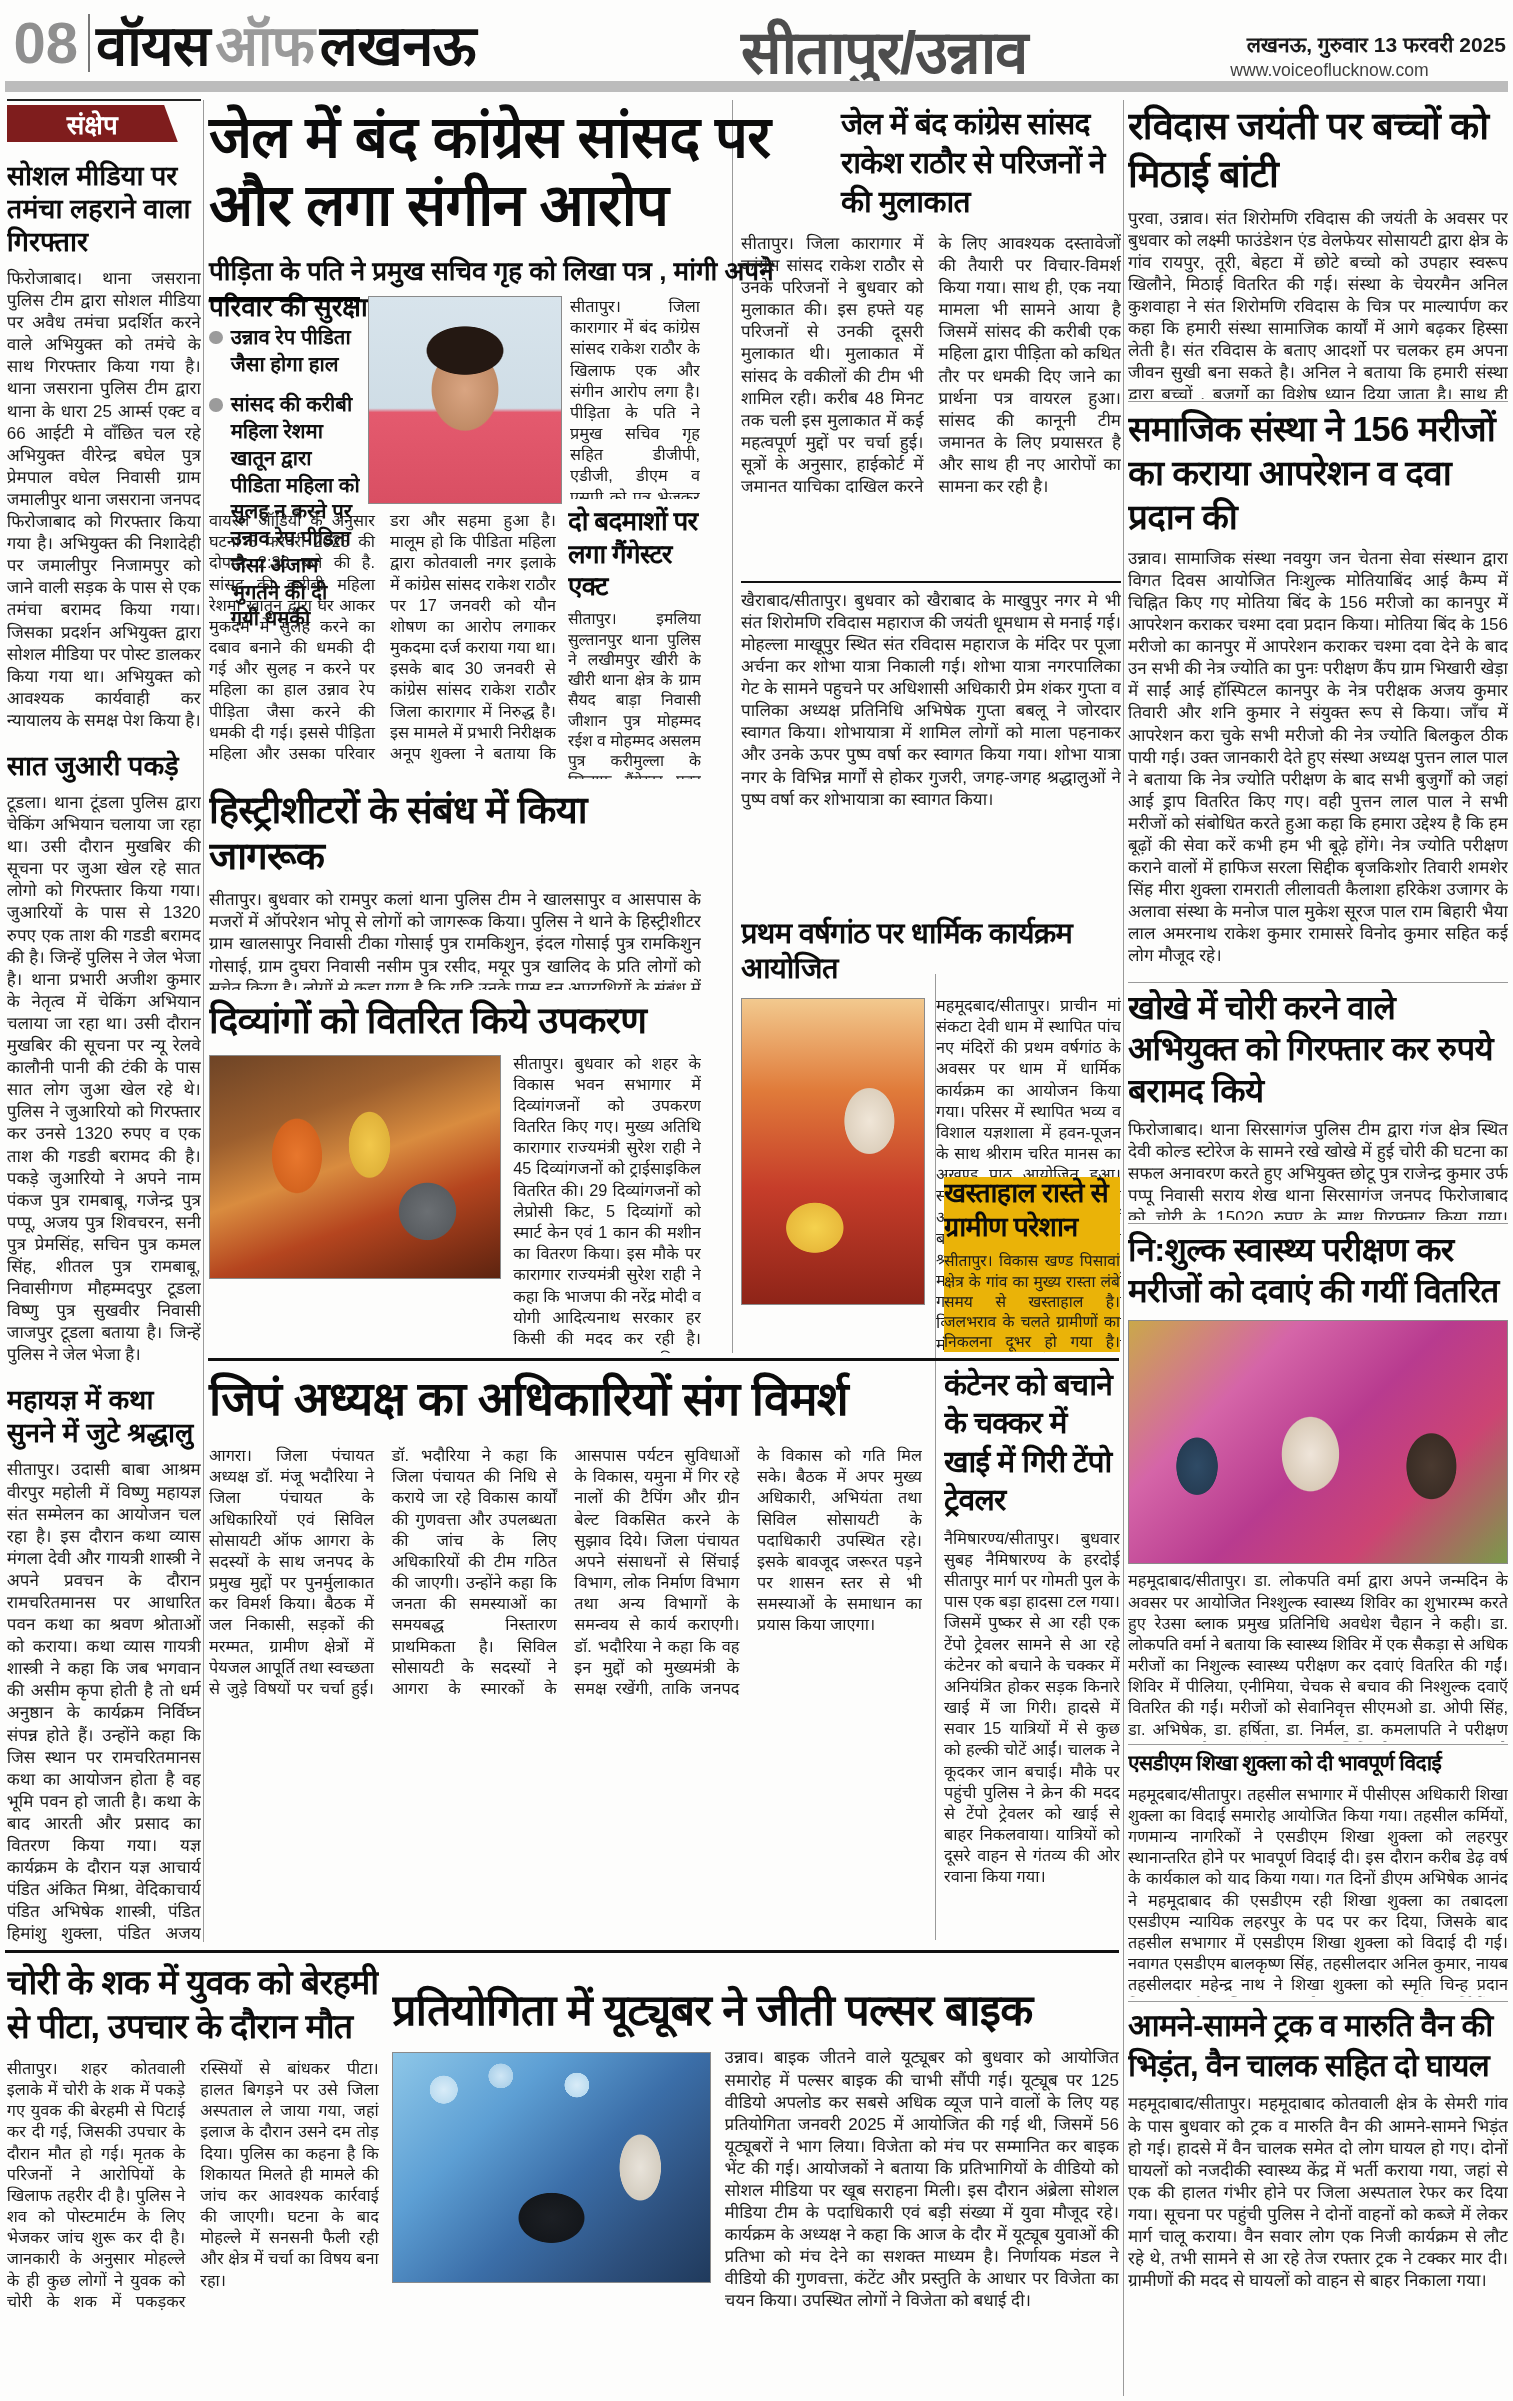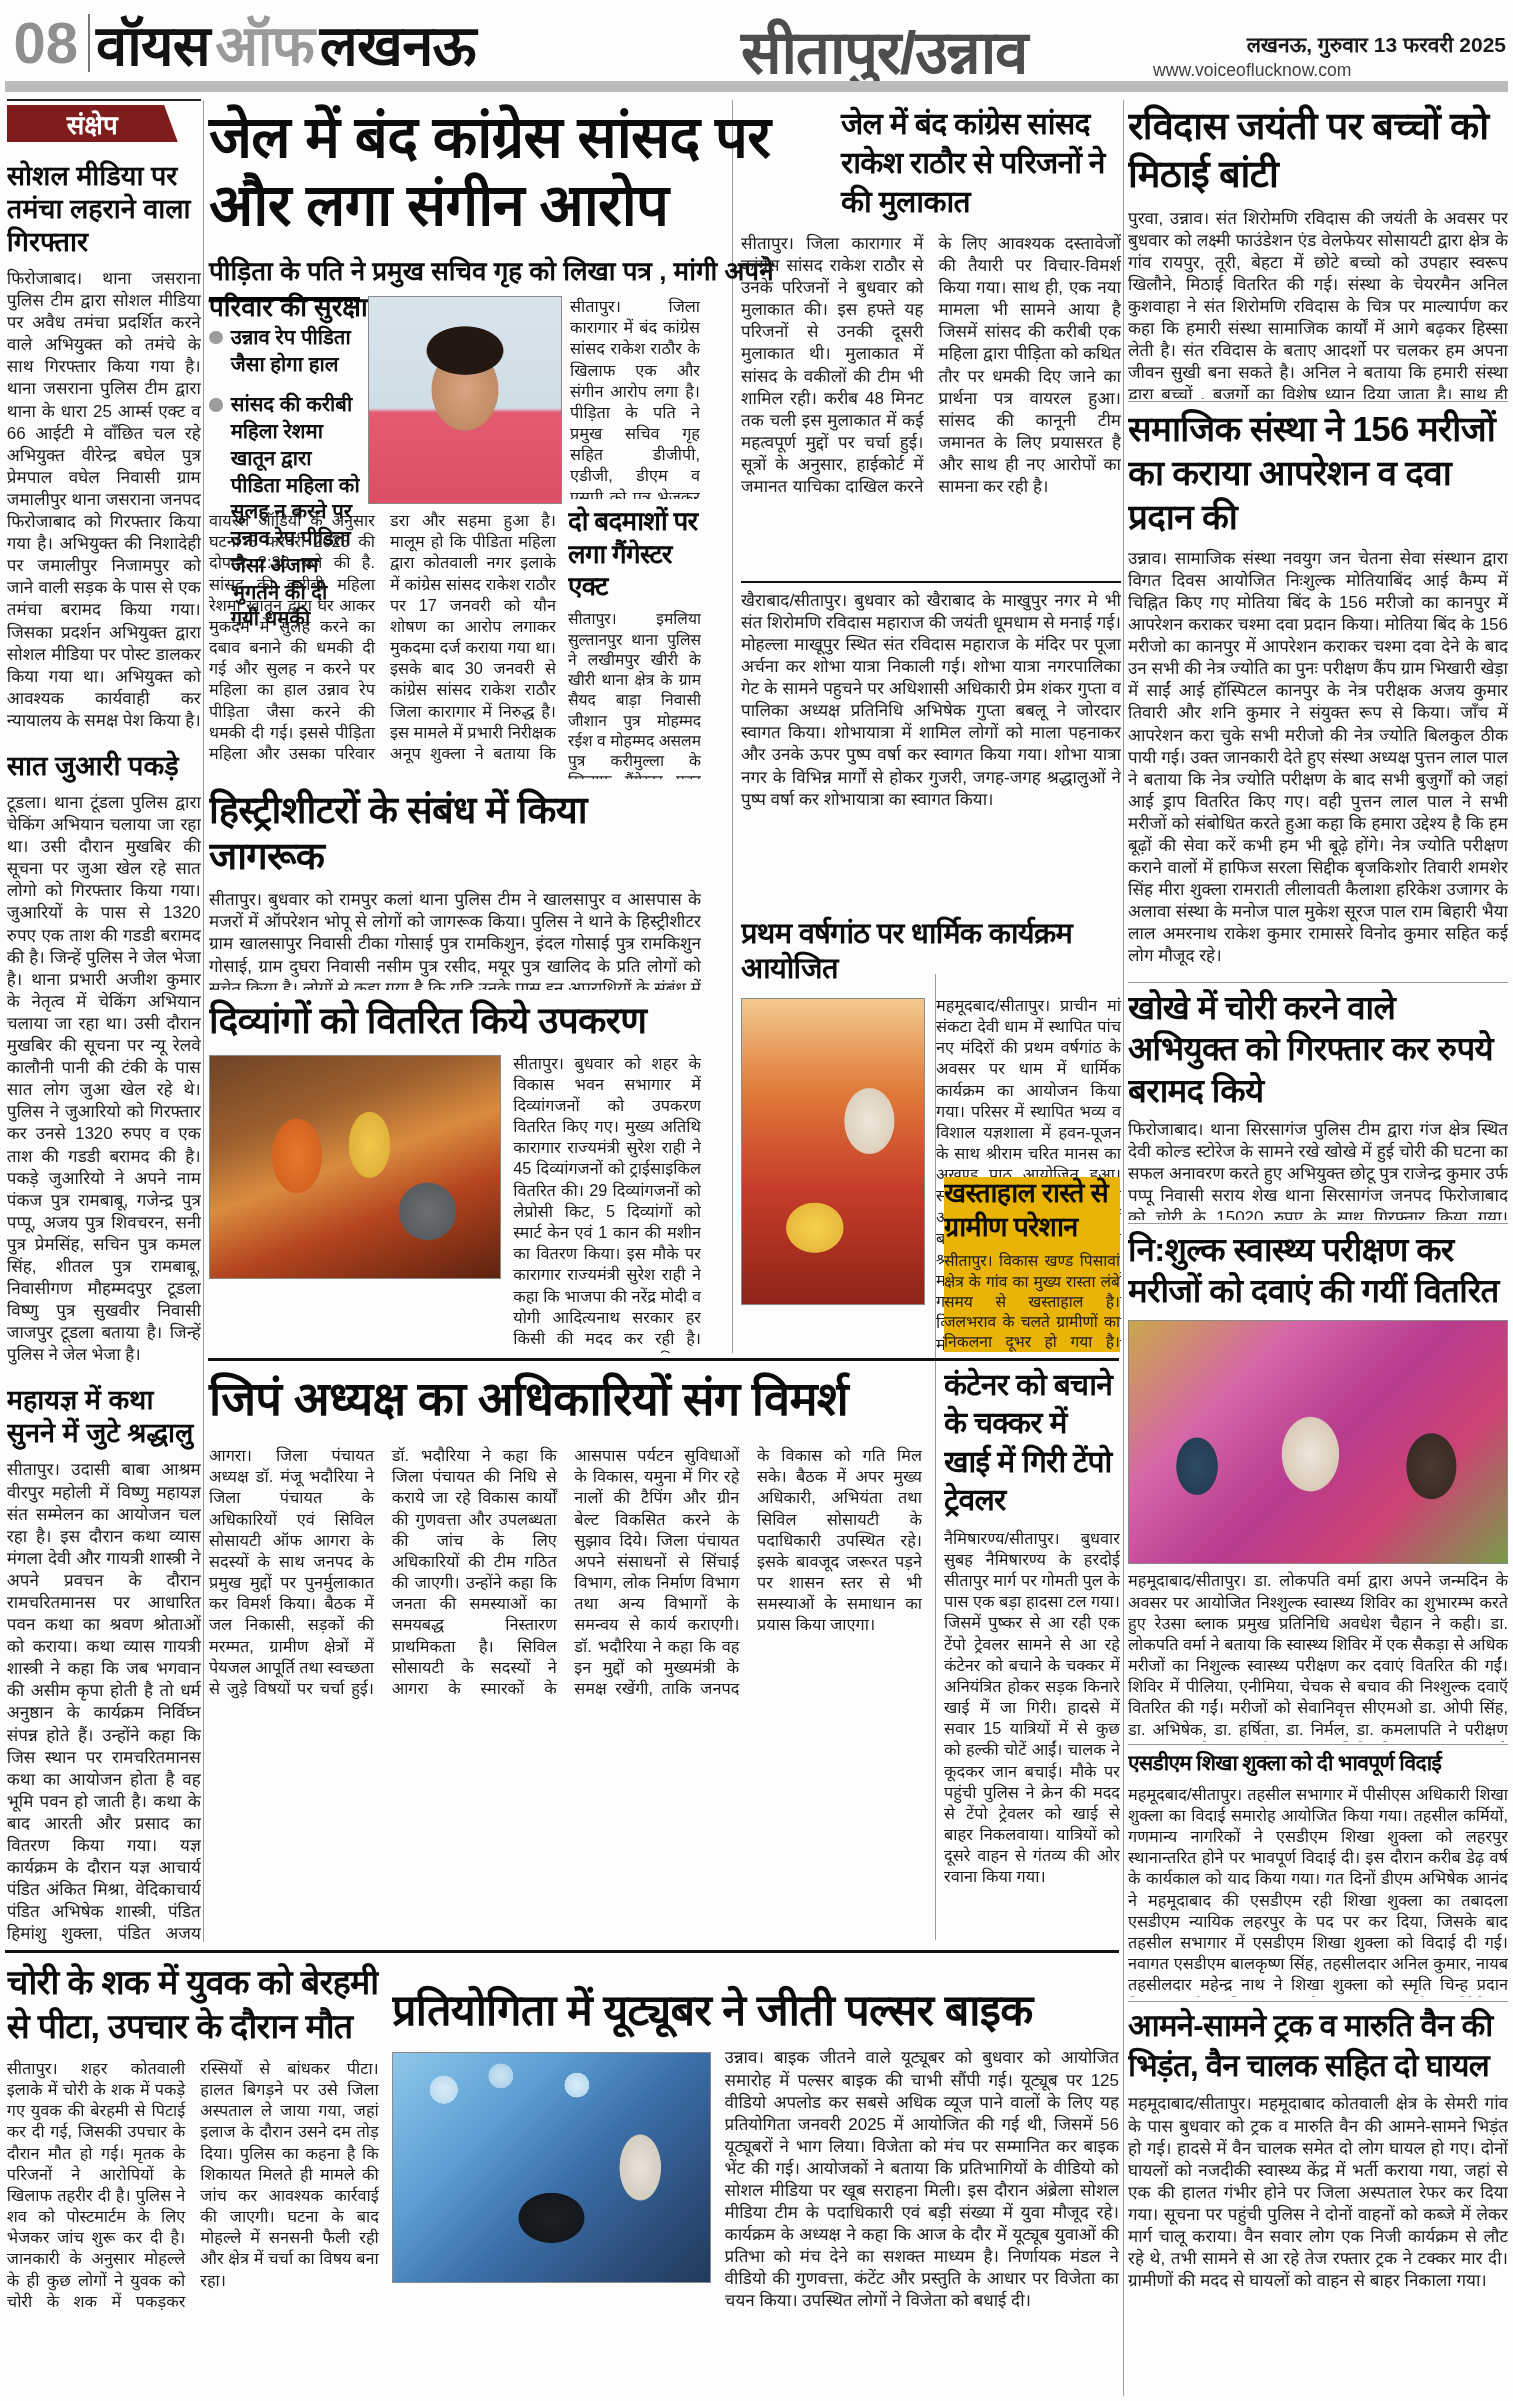--- a/index.html
+++ b/index.html
@@ -14,21 +14,21 @@
   .rule-h.thick{height:2.7px;background:#111;}
   .hl{font-weight:800;color:#0c0c0c;line-height:1.22;letter-spacing:-0.7px;margin:0;}
   .bodytxt{font-size:17px;line-height:1.3;text-align:justify;color:#1c1c1c;overflow:hidden;}
   .photo{border:1.4px solid #8a8a8a;box-sizing:border-box;}
   
   .pagenum{font-size:58px;font-weight:800;color:#8f8f8f;border-right:2.7px solid #777;padding-right:9.5px;line-height:1;}
   .masthead{font-size:56px;font-weight:800;line-height:1;color:#121212;letter-spacing:-0.7px;}
   .masthead .gray{color:#9a9a9a;padding:0 5.4px;}
   .section-title{font-size:60px;font-weight:800;color:#4d4d4d;line-height:1;letter-spacing:-1.4px;}
   .dateline{font-size:21px;font-weight:700;color:#1b1b1b;text-align:right;}
-  .website{font-size:17.6px;color:#3f3f3f;text-align:left;}
+  .website{font-size:17.6px;color:#3f3f3f;text-align:center;}
   .graybar{background:#bcbcbc;height:11px;}
   
   .kicker{background:#7f1d1d;color:#fff;font-size:26px;font-weight:700;width:171px;height:37px;
     display:flex;align-items:center;justify-content:center;
     clip-path:polygon(0 0,92% 0,100% 100%,0 100%);}
   .brief h3{font-size:27px;line-height:1.22;font-weight:800;margin:17.6px 0 9.5px 0;color:#0c0c0c;}
   .brief p{margin:0 0 5.4px 0;}
   .bullet-item{display:flex;gap:8.1px;margin-bottom:13.6px;}
   .bullet-dot{width:13.6px;height:13.6px;border-radius:50%;background:#9b9b9b;flex:0 0 auto;margin-top:6.8px;}
   .bullet-item span{font-size:20.3px;font-weight:700;line-height:1.32;color:#111;}

